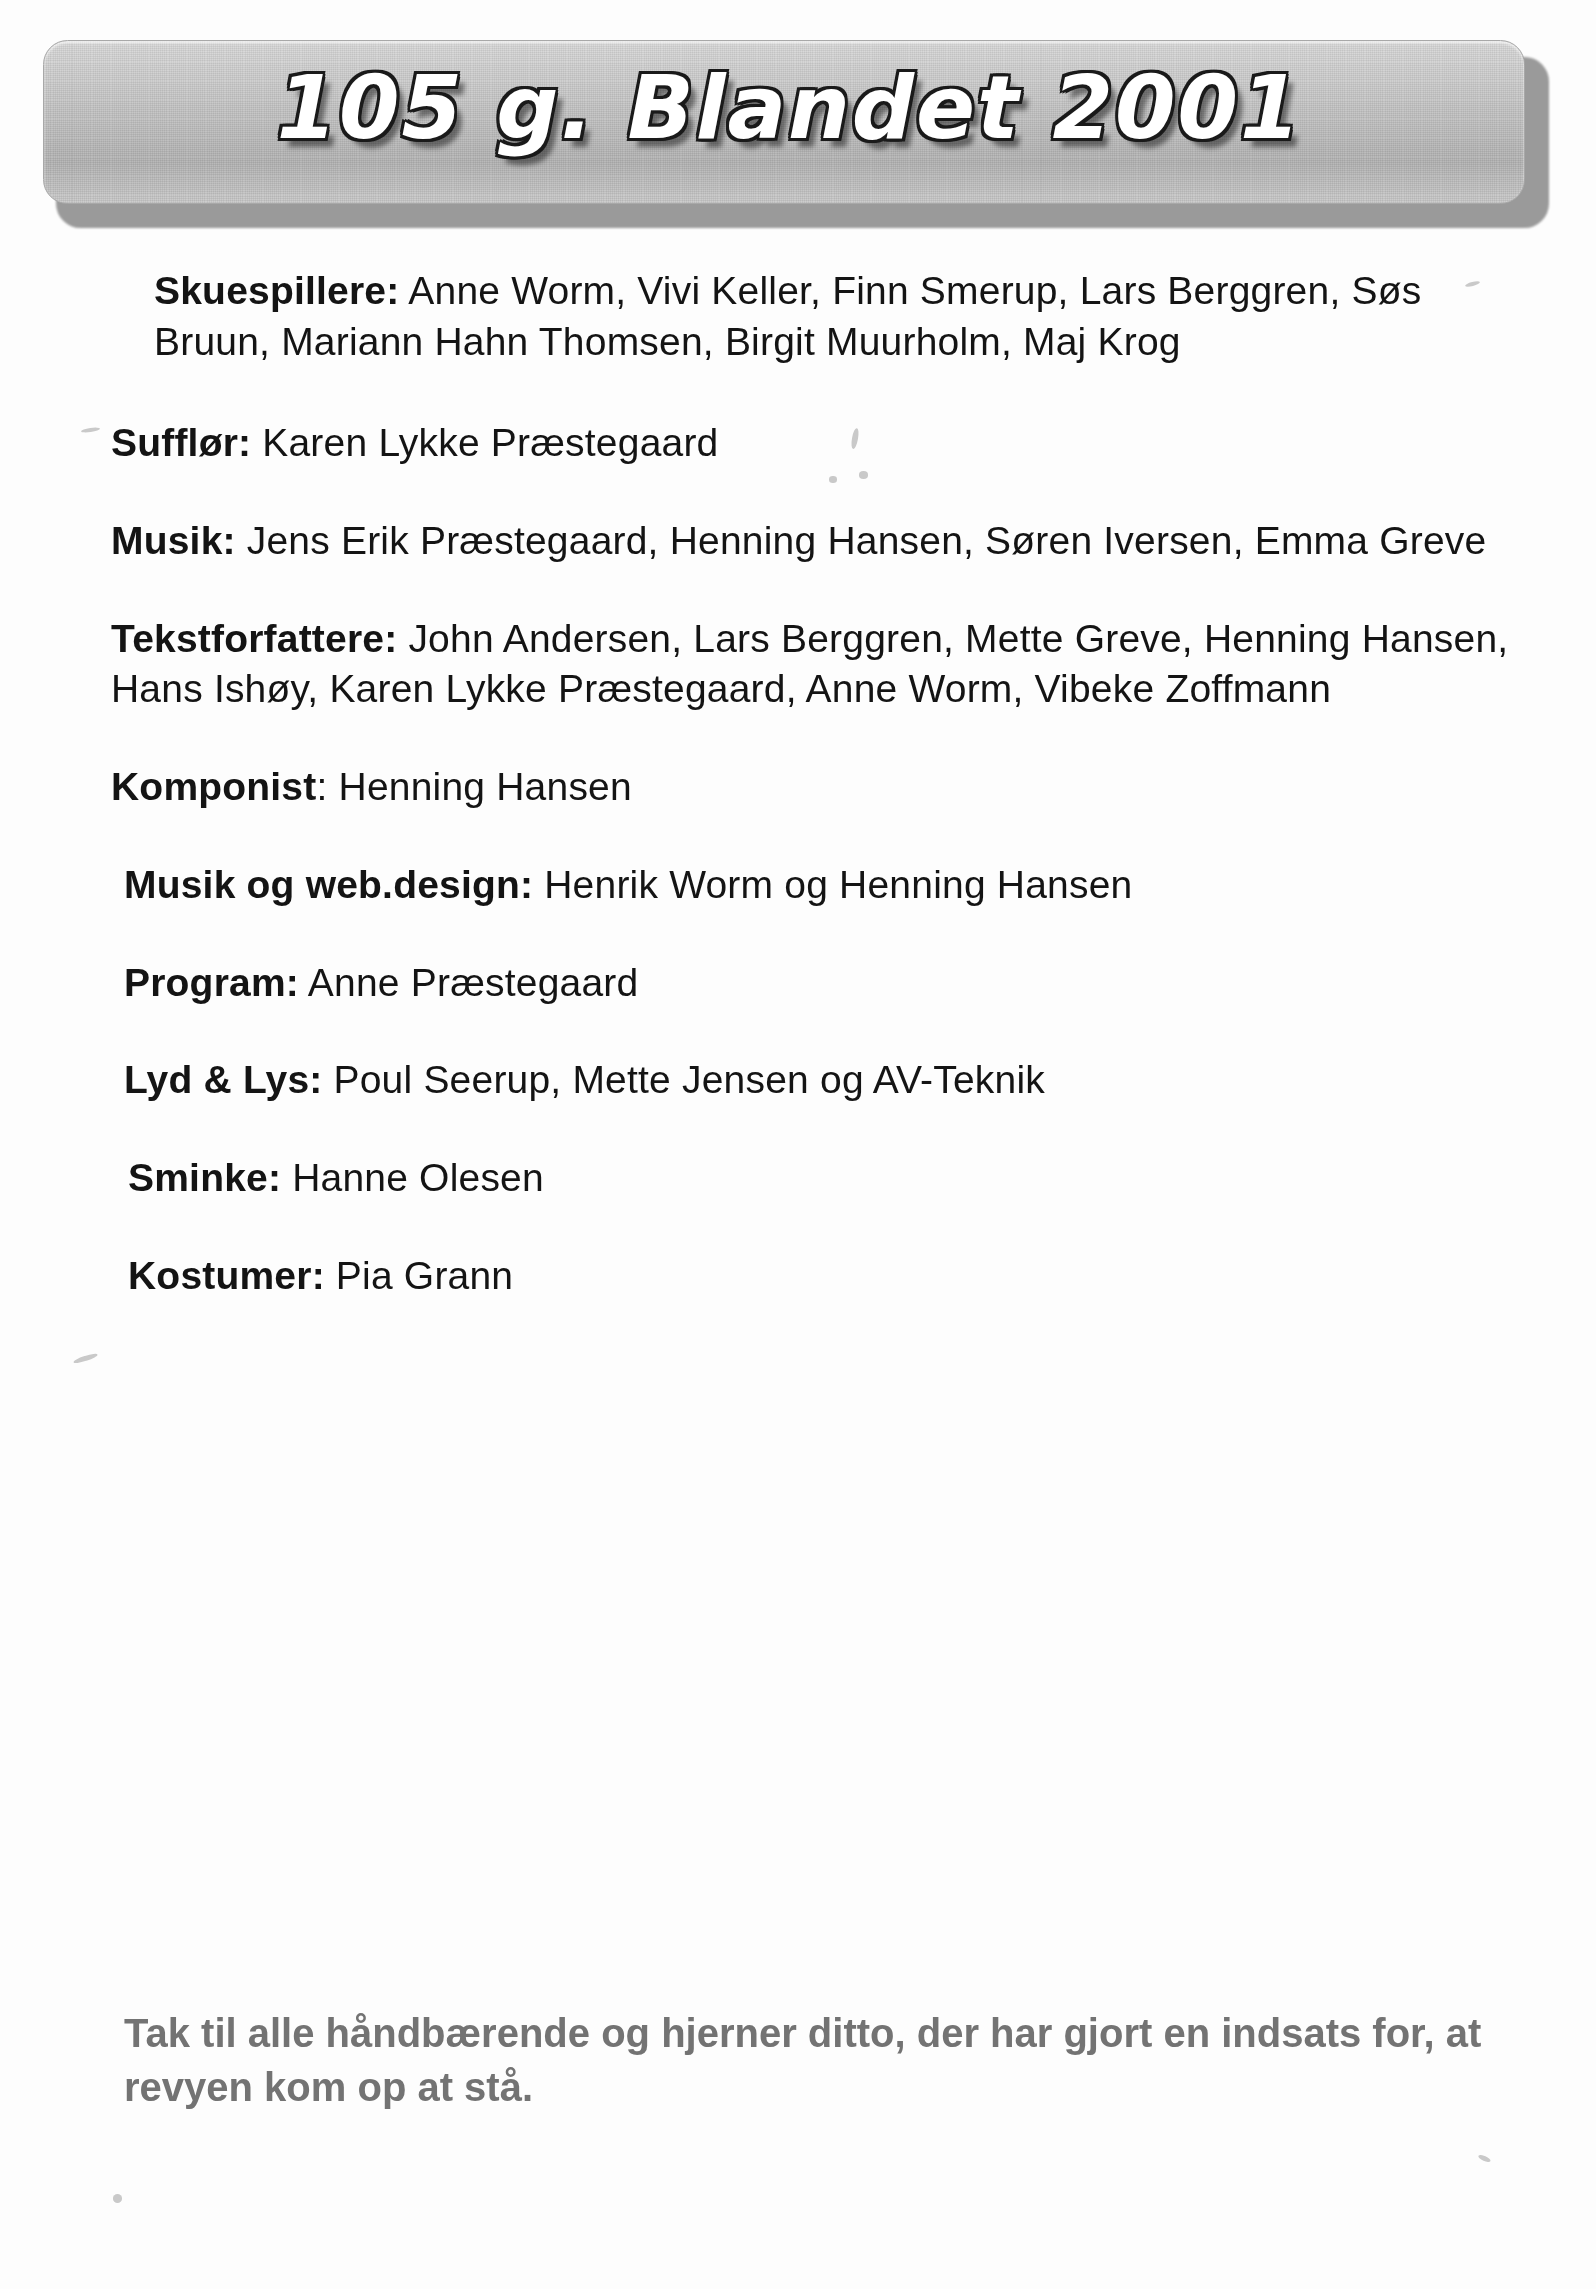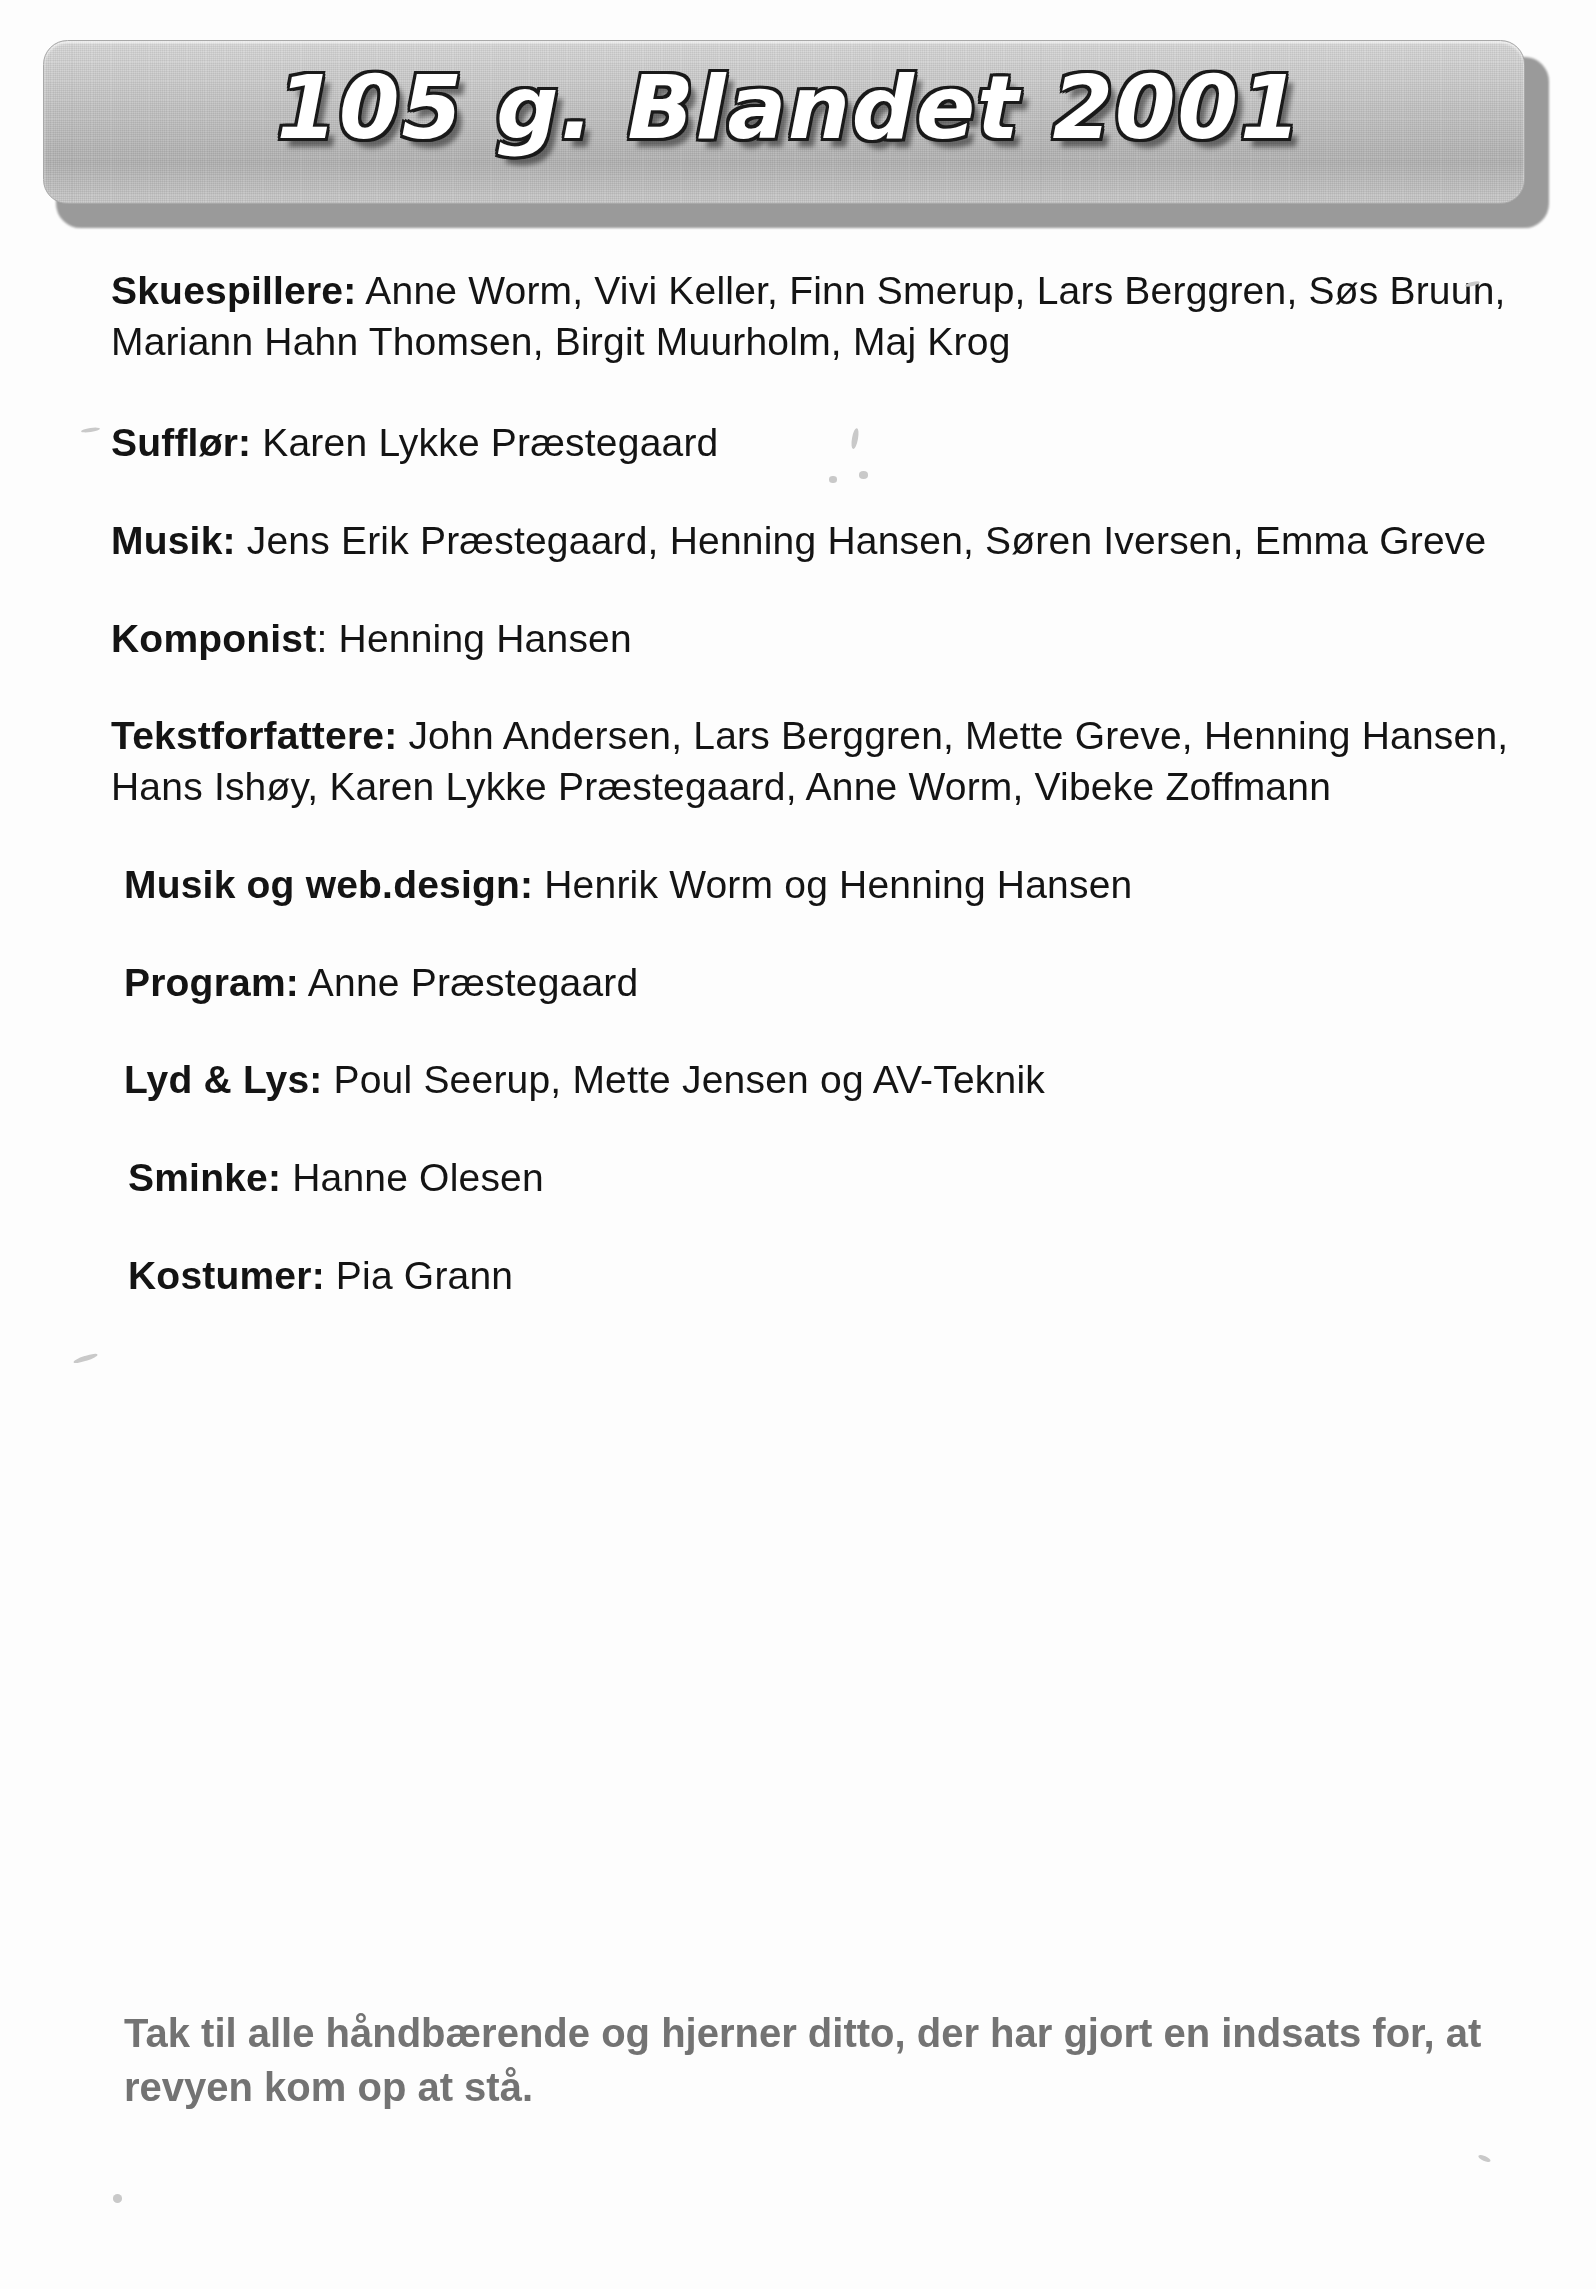--- a/index.html
+++ b/index.html
@@ -99,21 +99,21 @@
   }
   .credit-row .names {
     font-weight: normal;
   }
 
   
   .indent-1 { margin-left: 0px; }
   .indent-2 { margin-left: 13px; }
   .indent-3 { margin-left: 17px; margin-top: 36px; }
 
-  .block-people { margin-bottom: 51px; }
+  .block-people { margin-bottom: 51px; margin-left: 43px; }
   .gap-large { margin-bottom: 47px; }
 
   .thanks {
     position: absolute;
     left: 124px;
     top: 2006px;
     width: 1384px;
     font-size: 40px;
     font-weight: bold;
     line-height: 1.35;
@@ -155,25 +155,25 @@
 
     <div class="credit-row gap-large indent-1">
       <span class="role">Sufflør:</span><span class="names"> Karen Lykke Præstegaard</span>
     </div>
 
     <div class="credit-row gap-large indent-1">
       <span class="role">Musik:</span><span class="names"> Jens Erik Præstegaard, Henning Hansen, Søren Iversen, Emma Greve</span>
     </div>
 
     <div class="credit-row gap-large indent-1">
+      <span class="role">Tekstforfattere:</span><span class="names"> John Andersen, Lars Berggren, Mette Greve, Henning Hansen, Hans Ishøy, Karen Lykke Præstegaard, Anne Worm, Vibeke Zoffmann</span>
+    </div>
+
+    <div class="credit-row gap-large indent-1">
       <span class="role">Komponist</span><span class="names">: Henning Hansen</span>
-    </div>
-
-    <div class="credit-row gap-large indent-1">
-      <span class="role">Tekstforfattere:</span><span class="names"> John Andersen, Lars Berggren, Mette Greve, Henning Hansen, Hans Ishøy, Karen Lykke Præstegaard, Anne Worm, Vibeke Zoffmann</span>
     </div>
 
     <div class="credit-row gap-large indent-2">
       <span class="role">Musik og web.design:</span><span class="names"> Henrik Worm og Henning Hansen</span>
     </div>
 
     <div class="credit-row gap-large indent-2">
       <span class="role">Program:</span><span class="names"> Anne Præstegaard</span>
     </div>
 

